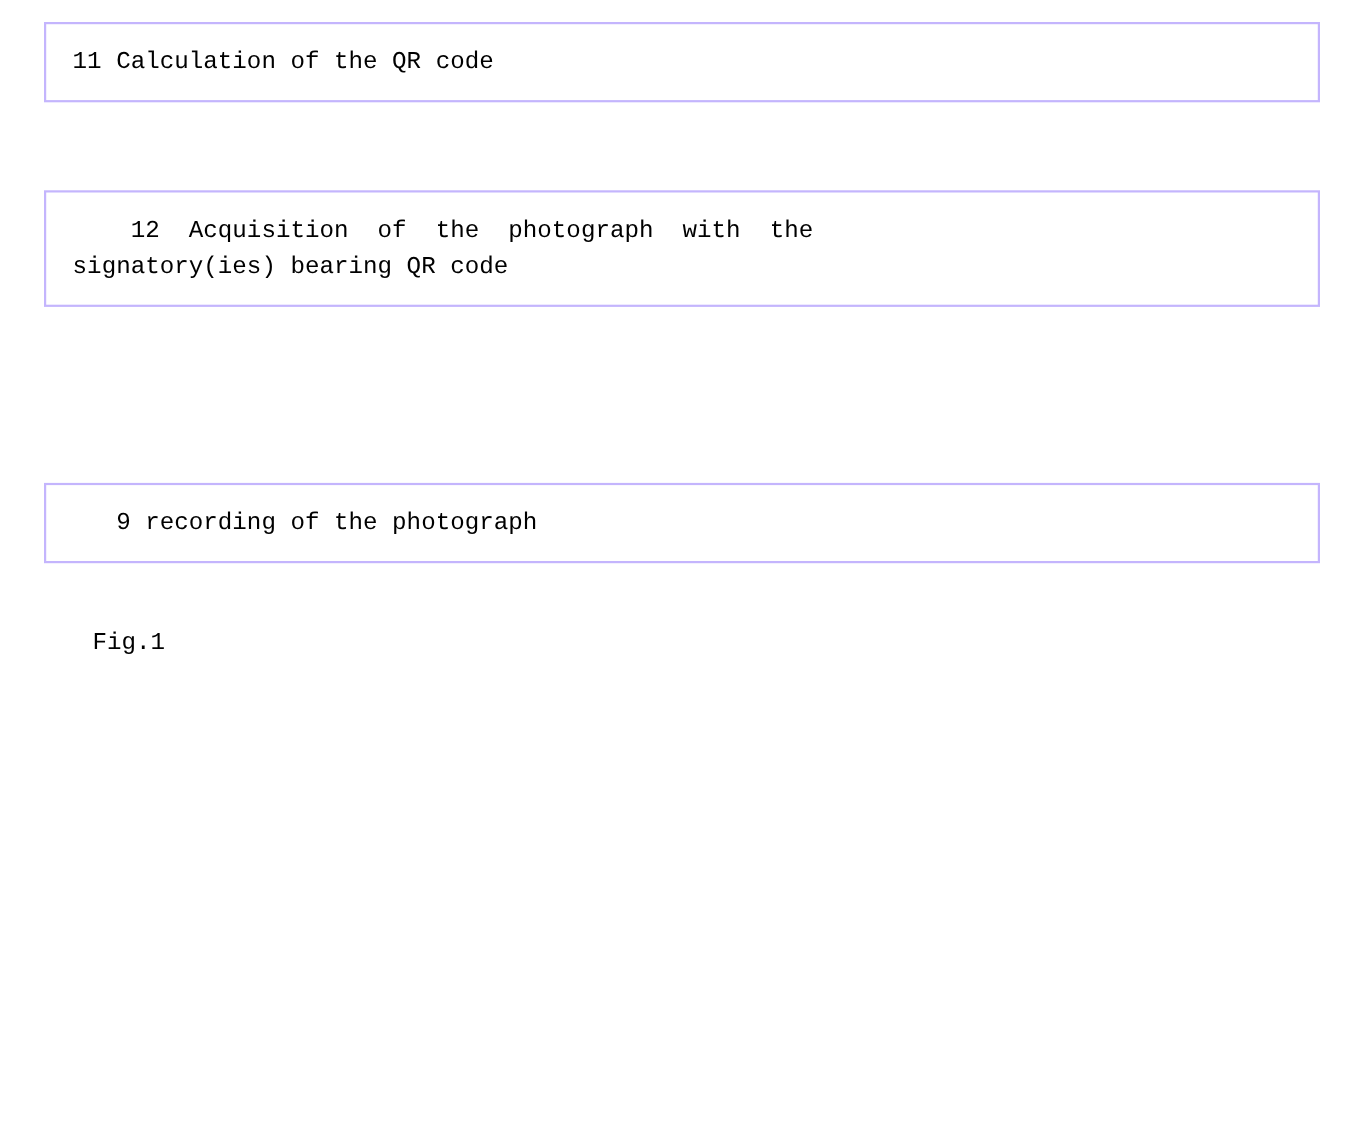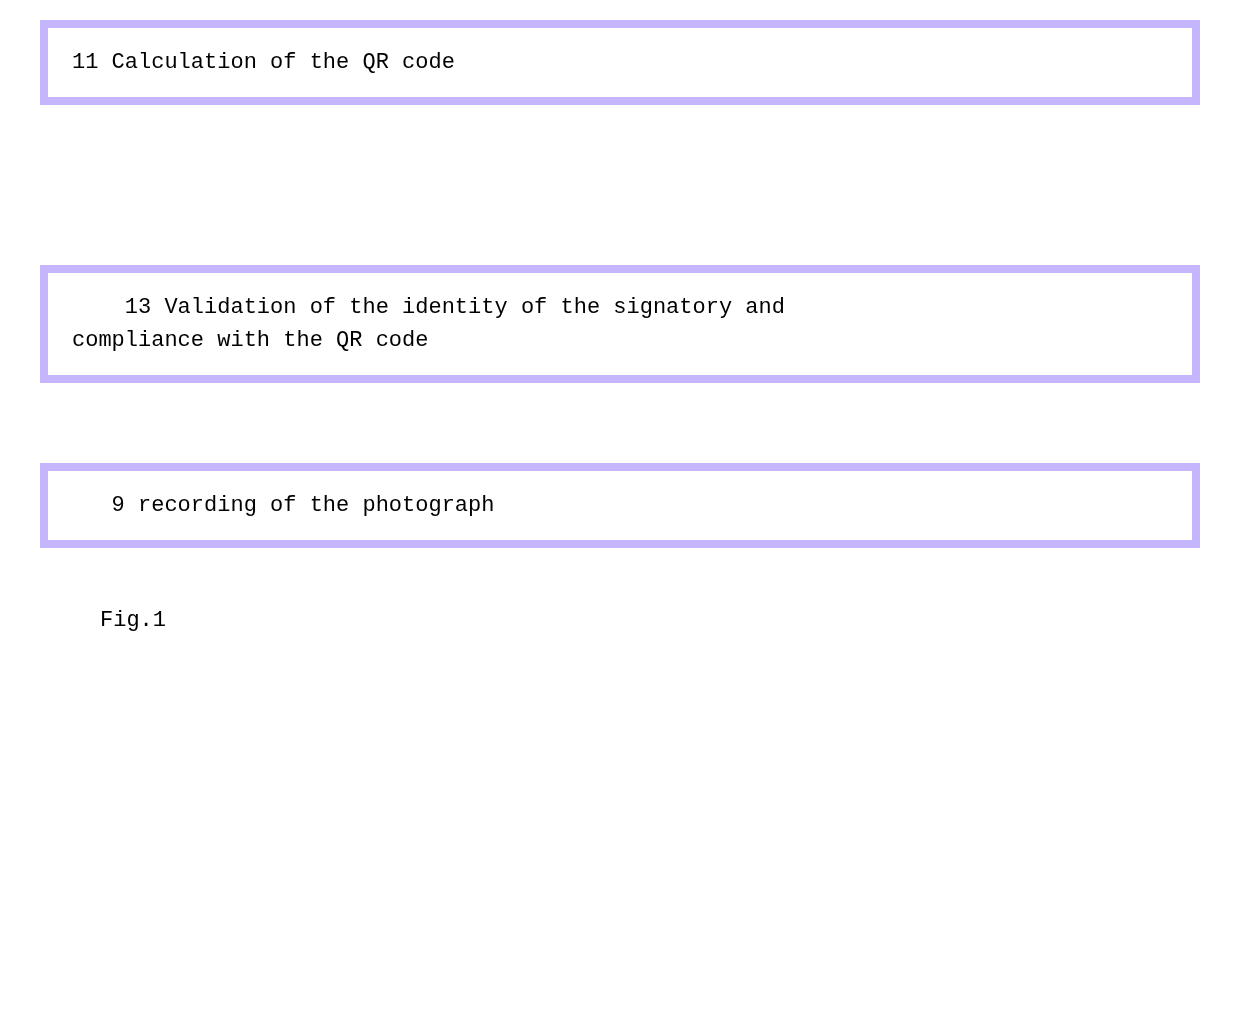--- a/index.html
+++ b/index.html
@@ -17,21 +17,21 @@
     }
 
     .page-container {
       width: 100%;
       display: flex;
       flex-direction: column;
       gap: 0;
     }
 
     .step-box {
-      border: 8px solid #c4b5fd;
+      border: 2px solid #c4b5fd;
       padding: 18px 24px;
       margin-bottom: 0;
     }
 
     .step-text {
       font-family: 'Courier New', Courier, monospace;
       font-size: 22px;
       line-height: 1.5;
       color: #000000;
       white-space: pre-wrap;
@@ -39,41 +39,41 @@
 
     .spacer {
       height: 80px;
     }
 
     .fig-label {
       font-family: 'Courier New', Courier, monospace;
       font-size: 22px;
       color: #000000;
       margin-top: 60px;
-      margin-left: 60px;
+      margin-left: 44px;
     }
   </style>
 </head>
 <body>
 
 <div class="page-container">
 
   <div class="step-box">
     <span class="step-text">11 Calculation of the QR code</span>
   </div>
 
   <div class="spacer"></div>
 
+  <div class="step-box">
+    <span class="step-text">    12  Acquisition  of  the  photograph  with  the
+signatory(ies) bearing QR code</span>
+  </div>
 
   <div class="spacer"></div>
 
-  <div class="step-box">
-    <span class="step-text">    13 Validation of the identity of the signatory and
-compliance with the QR code</span>
-  </div>
 
   <div class="spacer"></div>
 
   <div class="step-box">
     <span class="step-text">   9 recording of the photograph</span>
   </div>
 
   <div class="fig-label">Fig.1</div>
 
 </div>

